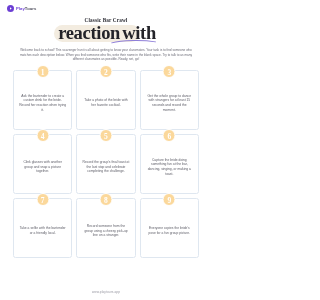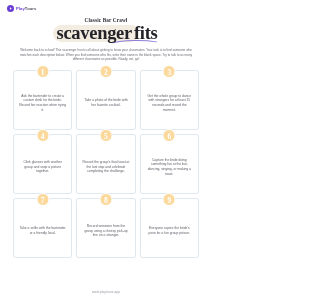--- a/index.html
+++ b/index.html
@@ -175,21 +175,21 @@
       </svg>
     </span>
     <span class="brand-text"><span class="lt">Play</span><span class="rt">Tours</span></span>
   </div>
 
   <div class="kicker">Classic Bar Crawl</div>
 
   <div class="title-wrap">
     <div class="title">
       <span class="hl-bg"></span>
-      <span class="hl">scavenger</span><span class="w2">fits</span>
+      <span class="hl">reaction</span><span class="w2">with</span>
       <svg class="underline-swoosh" viewBox="0 0 60 8" preserveAspectRatio="none" aria-hidden="true">
         <path d="M1 6.2 C14 1.6, 42 1.2, 58 4.6" stroke="#8f7fd8" stroke-width="1.5" fill="none" stroke-linecap="round"></path>
       </svg>
     </div>
   </div>
 
   <p class="intro">Welcome back to school! This scavenger hunt is all about getting to know your classmates. Your task is to find someone who matches each description below. When you find someone who fits, write their name in the blank space. Try to talk to as many different classmates as possible. Ready, set, go!</p>
 
   <div class="grid">
 

